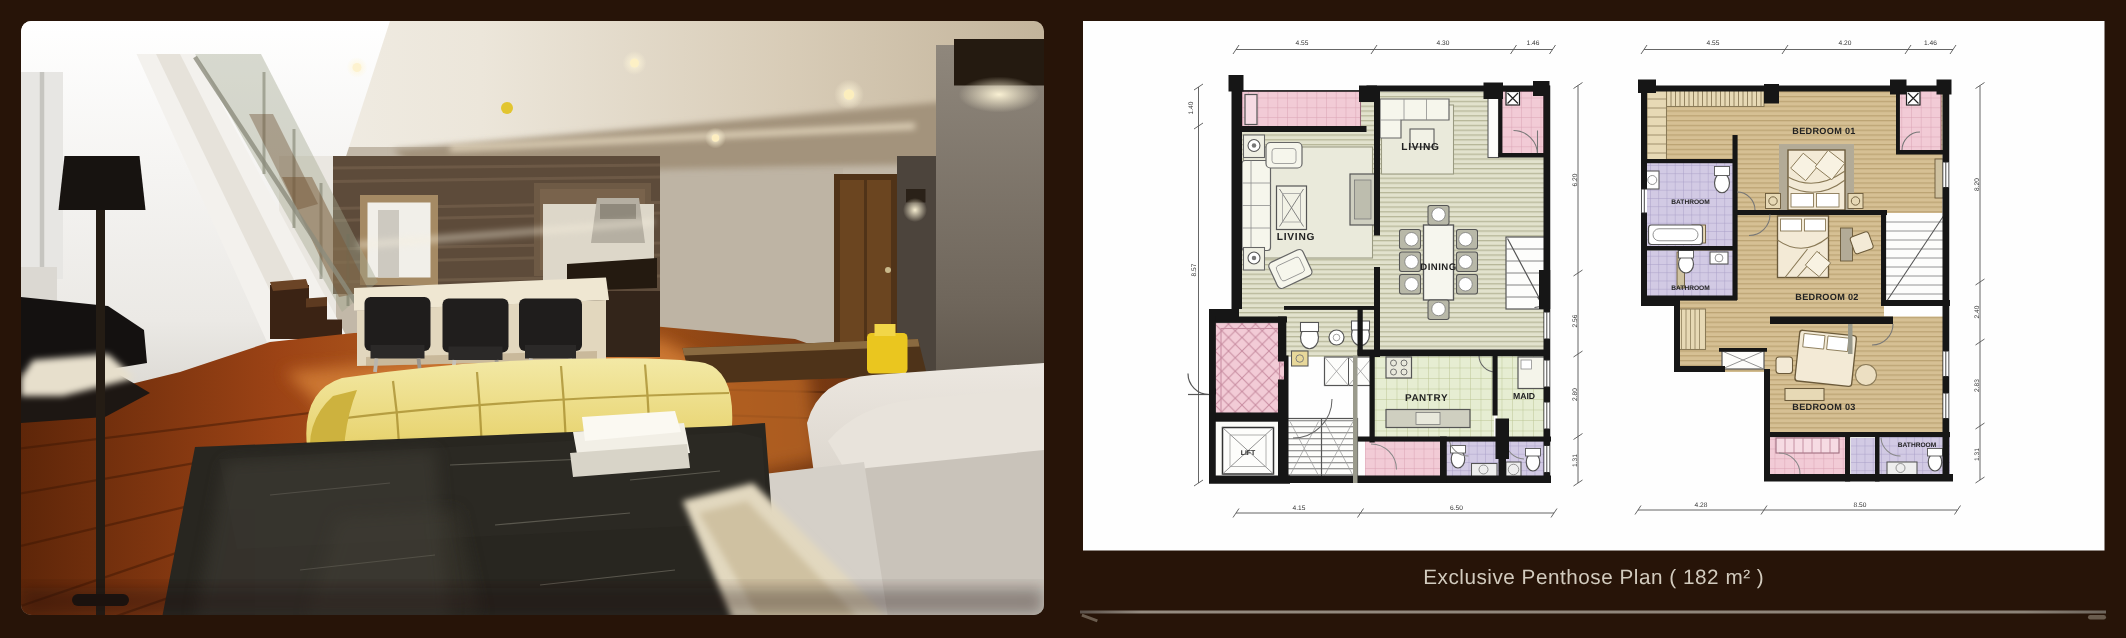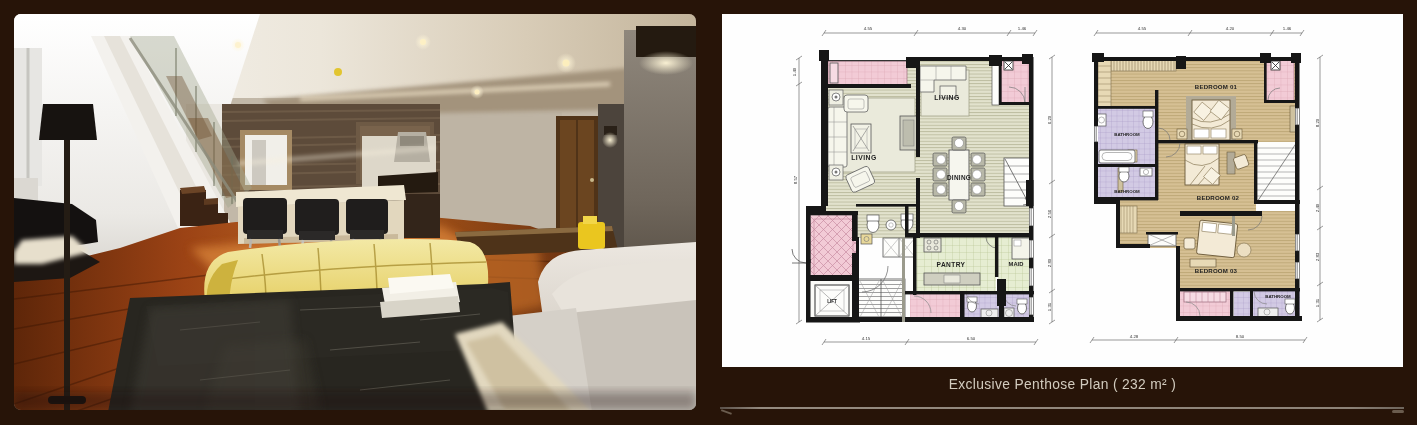--- a/index.html
+++ b/index.html
@@ -790,17 +790,17 @@
 <line x1="1092" y1="340" x2="1305" y2="340" stroke="#555" stroke-width="0.6"></line>
 <line x1="1090" y1="343" x2="1094" y2="337" stroke="#555" stroke-width="0.6"></line>
 <line x1="1174" y1="343" x2="1178" y2="337" stroke="#555" stroke-width="0.6"></line>
 <line x1="1303" y1="343" x2="1307" y2="337" stroke="#555" stroke-width="0.6"></line>
 <text x="1134" y="338" font-size="4.4" fill="#333" text-anchor="middle">4.28</text>
 <text x="1240" y="338" font-size="4.4" fill="#333" text-anchor="middle">8.50</text>
 </g>
 </svg>
 </div>
 
-<div id="caption">Exclusive Penthose Plan ( 232 m² )</div>
+<div id="caption">Exclusive Penthose Plan ( 182 m² )</div>
 
 <div id="rule"></div>
 <div id="rule2"></div>
 <div id="rule3"></div>
 
 </body></html>

